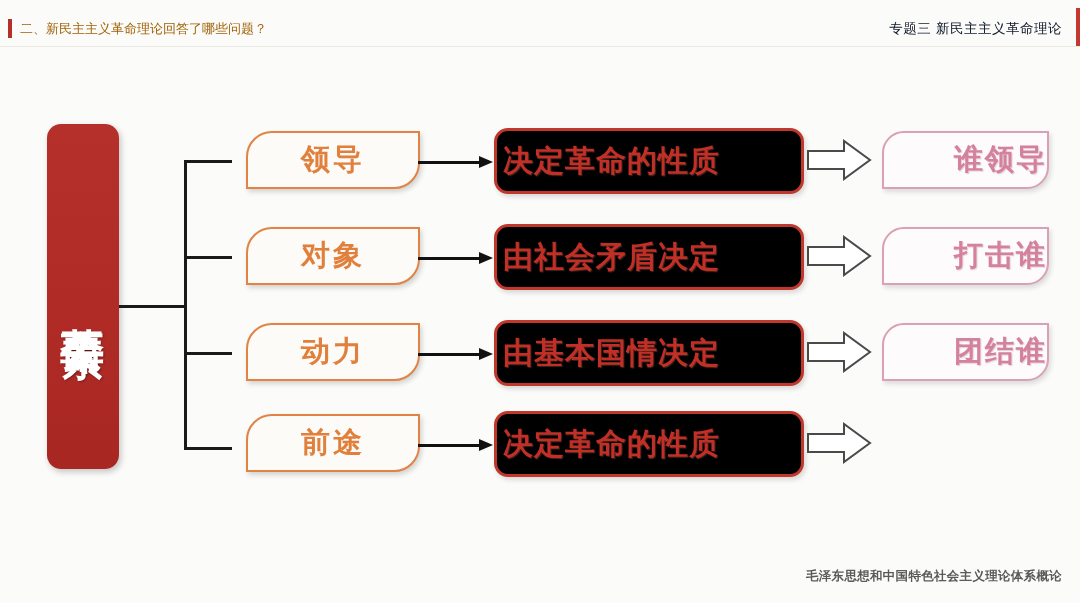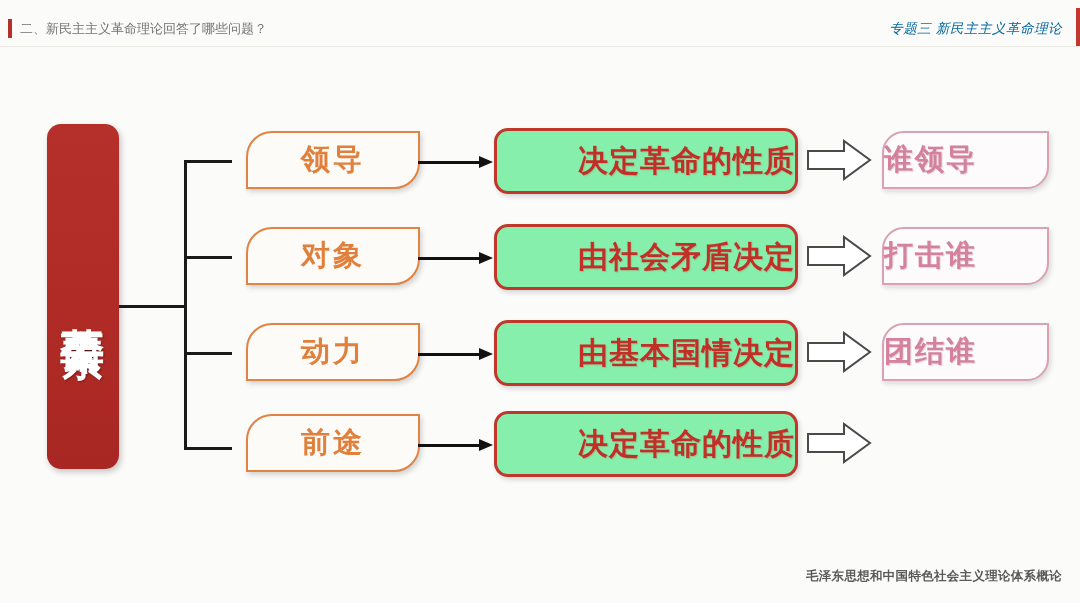--- a/index.html
+++ b/index.html
@@ -26,35 +26,34 @@
     width: 4px;
     height: 19px;
     background: #b5302a;
   }
   .hdr-title {
     position: absolute;
     left: 20px;
     top: 19px;
     font-size: 13px;
     line-height: 19px;
-    color: #737373;
+    color: #a16207;
     font-family: "DejaVu Serif", "Liberation Serif", serif;
     white-space: nowrap;
   }
   .hdr-right {
     position: absolute;
     right: 18px;
     top: 18px;
     font-size: 13.5px;
     line-height: 20px;
-    color: #0369a1;
+    color: #0f172a;
     font-family: "DejaVu Serif", "Liberation Serif", serif;
     white-space: nowrap;
     letter-spacing: .5px;
-    font-style: italic;
   }
   .hdr-right-accent {
     position: absolute;
     right: 0px;
     top: 8px;
     width: 4px;
     height: 38px;
     background: #c4392f;
   }
   .hdr-rule {
@@ -190,27 +189,28 @@
     border-left: 14px solid #111;
   }
 
   
   .stmt-box {
     position: absolute;
     left: 478px;
     top: -3px;
     width: 298px;
     height: 60px;
-    background: #86efac;
+    background: #000000;
     border: 3px solid #c0372c;
     border-radius: 14px;
     box-shadow: 2px 3px 5px rgba(0,0,0,.14);
     display: flex;
     align-items: center;
-    justify-content: flex-end;
+    justify-content: flex-start;
+    padding-left: 6px;
   }
   .stmt-label {
     color: #c22f26;
     font-size: 30px;
     font-weight: bold;
     letter-spacing: 1px;
     font-family: "DejaVu Sans", "Liberation Sans", sans-serif;
     text-shadow: 1px 1px 1px rgba(180,100,90,.35);
   }
 
@@ -229,21 +229,21 @@
     left: 866px;
     top: 0px;
     width: 163px;
     height: 54px;
     background: #fdfbfc;
     border: 2.5px solid #d9a0b6;
     border-radius: 22px 0 22px 0;
     box-shadow: 2px 3px 5px rgba(0,0,0,.13);
     display: flex;
     align-items: center;
-    justify-content: flex-start;
+    justify-content: flex-end;
   }
   .ans-label {
     color: #d4819e;
     font-size: 29px;
     font-weight: bold;
     letter-spacing: 2px;
     font-family: "DejaVu Sans", "Liberation Sans", sans-serif;
     text-shadow: 1px 1px 1px rgba(190,140,160,.4);
   }
 </style>

